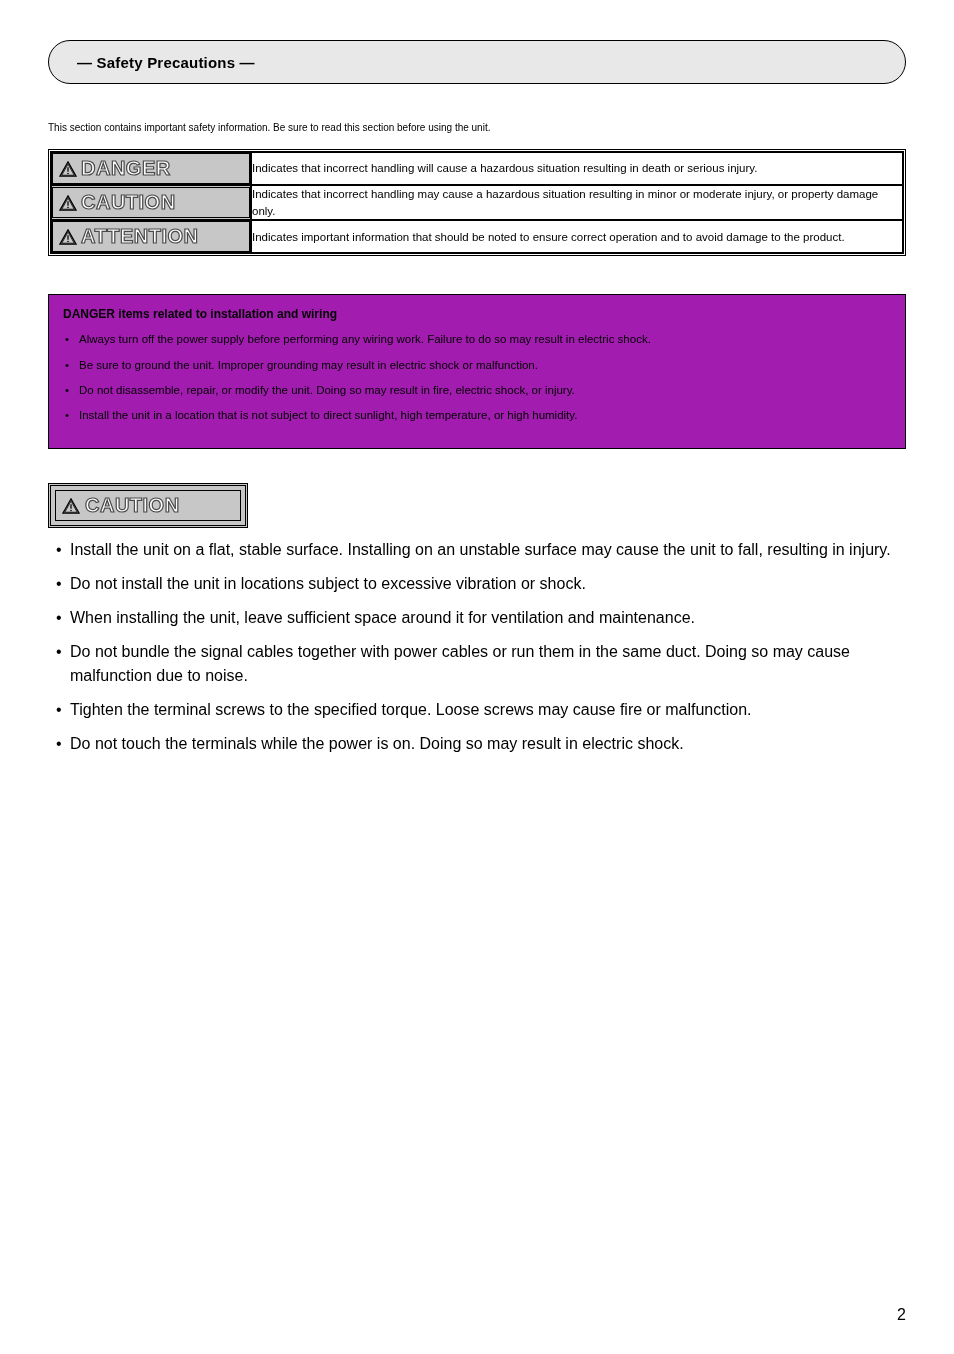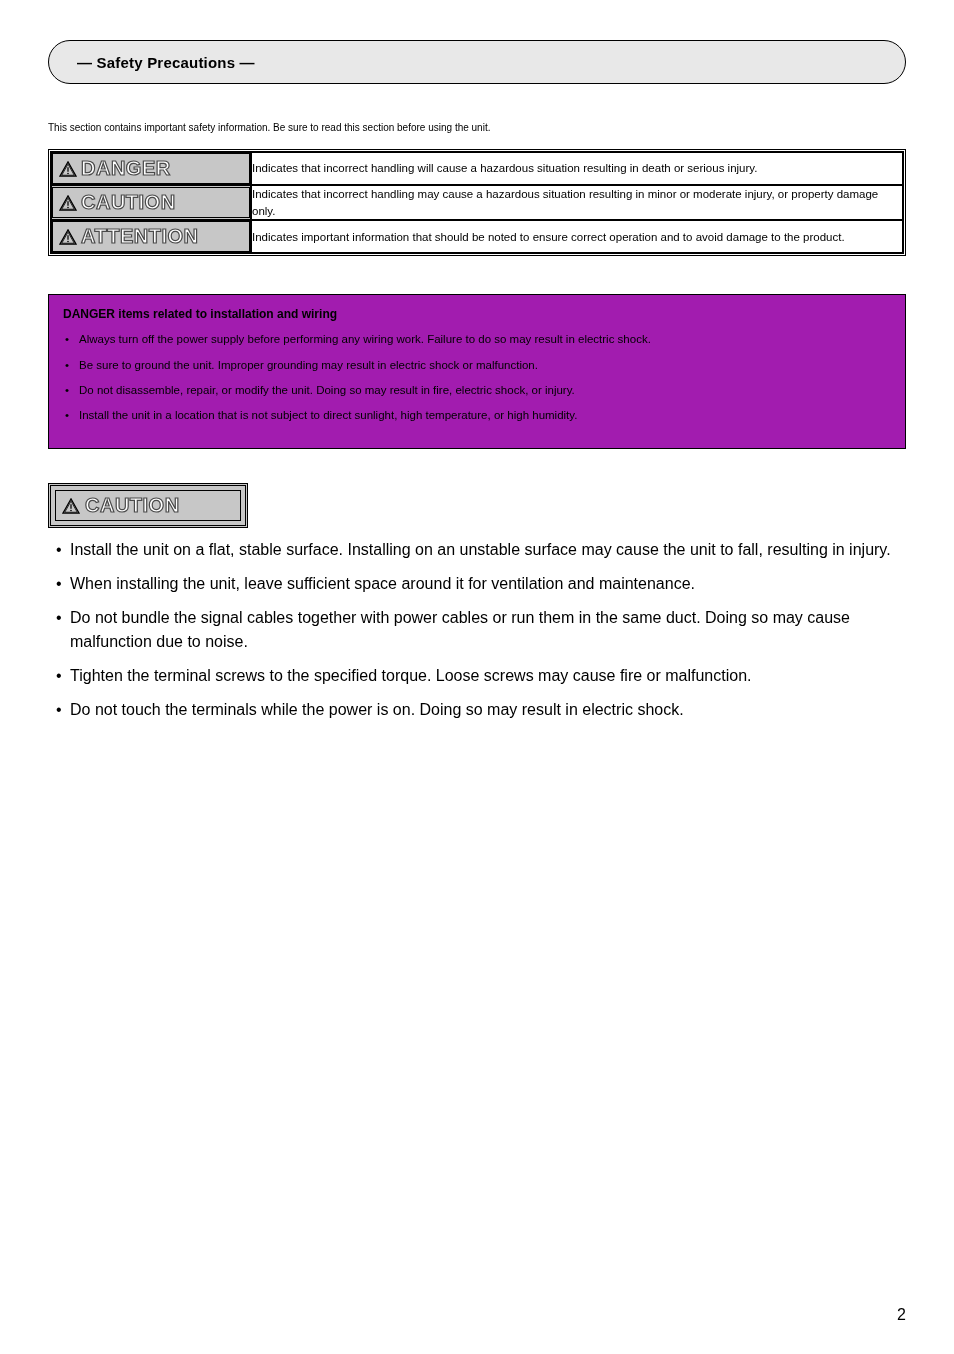--- a/index.html
+++ b/index.html
@@ -231,20 +231,21 @@
           <path d="M10 3.5 L17 16 L3 16 Z" fill="none" stroke="#000" stroke-width="0.9"></path>
           <line x1="10" y1="7" x2="10" y2="12" stroke="#000" stroke-width="1.4"></line>
           <circle cx="10" cy="14" r="0.9" fill="#000"></circle>
         </svg>
         <span class="badge-word">CAUTION</span>
       </div>
     </div>
   </div>
   <ul class="caution-list" id="caution-items">
       <li>Install the unit on a flat, stable surface. Installing on an unstable surface may cause the unit to fall, resulting in injury.</li>
+      <li>Do not install the unit in locations subject to excessive vibration or shock.</li>
       <li>When installing the unit, leave sufficient space around it for ventilation and maintenance.</li>
       <li>Do not bundle the signal cables together with power cables or run them in the same duct. Doing so may cause malfunction due to noise.</li>
       <li>Tighten the terminal screws to the specified torque. Loose screws may cause fire or malfunction.</li>
       <li>Do not touch the terminals while the power is on. Doing so may result in electric shock.</li>
     </ul>
 </div>
 
 <div class="page-number">2</div>
 
 </body></html>

